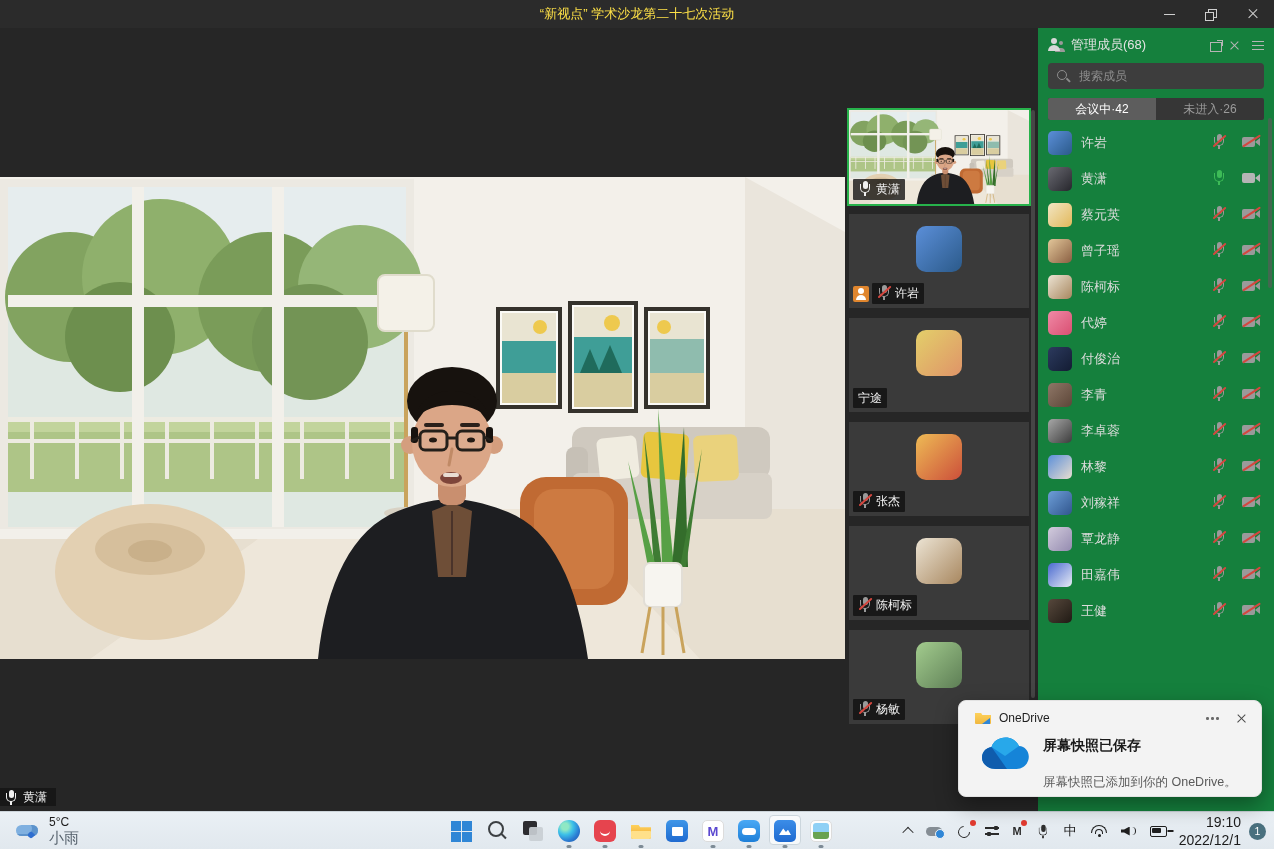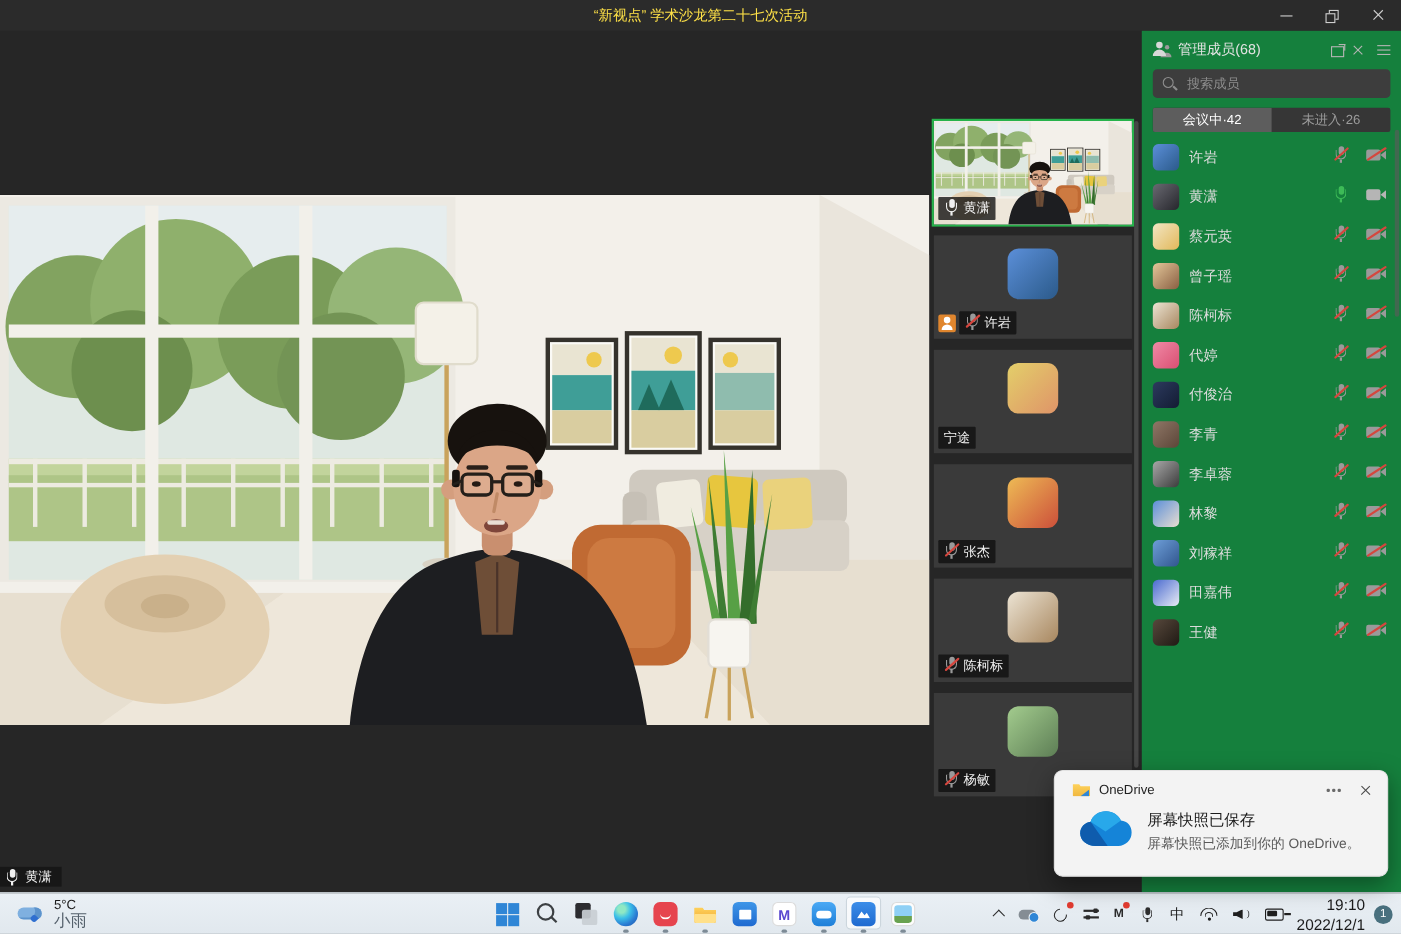--- a/index.html
+++ b/index.html
@@ -106,21 +106,21 @@
      clip-path:polygon(0 8%,38% 8%,46% 24%,100% 24%,100% 100%,0 100%);border-radius:1px;}
   .od-folder::after{content:"";position:absolute;right:1px;bottom:0;width:8px;height:6px;background:#2f86d6;clip-path:polygon(0 100%,100% 0,100% 100%);}
   .od-app{font-size:12px;color:#1f1f1f;}
   .od-actions{margin-left:auto;display:flex;gap:16px;align-items:center;}
   .ic-more{position:relative;width:14px;height:4px;}
   .ic-more::before{content:"";position:absolute;left:0;top:1px;width:2.5px;height:2.5px;border-radius:50%;background:#6a6a6a;box-shadow:5px 0 0 #6a6a6a,10px 0 0 #6a6a6a;}
   .ic-close-dark{position:relative;width:11px;height:11px;}
   .ic-close-dark::before,.ic-close-dark::after{content:"";position:absolute;left:0;top:5px;width:11px;height:1.3px;background:#4a4a4a;}
   .ic-close-dark::before{transform:rotate(45deg);} .ic-close-dark::after{transform:rotate(-45deg);}
   .od-body{display:flex;gap:14px;padding:11px 14px 0 16px;}
-  .od-title{font-size:14px;font-weight:normal;color:#1a1a1a;margin:1px 0 4px;}
+  .od-title{font-size:14px;font-weight:bold;color:#1a1a1a;margin:1px 0 19px;}
   .od-sub{font-size:12.5px;color:#5a5a5a;}
 
   
   .taskbar{position:absolute;left:0;top:811px;width:1274px;height:38px;background:linear-gradient(#eaf0f5,#e1e8ee);border-top:1px solid #ccd4da;}
   .tb-weather{position:absolute;left:10px;top:0;height:38px;display:flex;gap:9px;align-items:center;padding:0 6px;}
   .weather-icon{position:relative;width:24px;height:17px;}
   .weather-icon::before{content:"";position:absolute;left:0;top:2px;width:22px;height:11px;border-radius:8px;background:#7fb0e0;box-shadow:inset -6px -2px 0 #5c93cc;}
   .weather-icon::after{content:"";position:absolute;left:12px;top:9px;width:6px;height:6px;background:#2f6fd0;border-radius:50% 0 50% 50%;transform:rotate(45deg);}
   .tb-weather .t1{font-size:12px;color:#1c1c1c;line-height:1.2;}
   .tb-weather .t2{font-size:15px;color:#55616c;line-height:1.2;text-align:center;}
@@ -495,20 +495,28 @@
   </div>
         <div class="m-row">
     <span class="m-av" style="background: linear-gradient(135deg, rgb(109, 158, 216), rgb(49, 86, 142));"></span>
     <span class="m-name">刘稼祥</span>
     <span class="m-icons">
       <span class="mic-slot"><span class="ic-mic muted"><i class="cap"></i><i class="arc"></i><i class="stem"></i><i class="slash"></i></span></span>
       <span class="cam-slot"><span class="ic-cam off"><i class="body"></i><i class="lens"></i><i class="slash"></i></span></span>
     </span>
   </div>
         <div class="m-row">
+    <span class="m-av" style="background: linear-gradient(135deg, rgb(211, 204, 221), rgb(148, 139, 176));"></span>
+    <span class="m-name">覃龙静</span>
+    <span class="m-icons">
+      <span class="mic-slot"><span class="ic-mic muted"><i class="cap"></i><i class="arc"></i><i class="stem"></i><i class="slash"></i></span></span>
+      <span class="cam-slot"><span class="ic-cam off"><i class="body"></i><i class="lens"></i><i class="slash"></i></span></span>
+    </span>
+  </div>
+        <div class="m-row">
     <span class="m-av" style="background: linear-gradient(135deg, rgb(74, 106, 208), rgb(232, 236, 245));"></span>
     <span class="m-name">田嘉伟</span>
     <span class="m-icons">
       <span class="mic-slot"><span class="ic-mic muted"><i class="cap"></i><i class="arc"></i><i class="stem"></i><i class="slash"></i></span></span>
       <span class="cam-slot"><span class="ic-cam off"><i class="body"></i><i class="lens"></i><i class="slash"></i></span></span>
     </span>
   </div>
         <div class="m-row">
     <span class="m-av" style="background: linear-gradient(135deg, rgb(87, 72, 60), rgb(32, 26, 20));"></span>
     <span class="m-name">王健</span>

